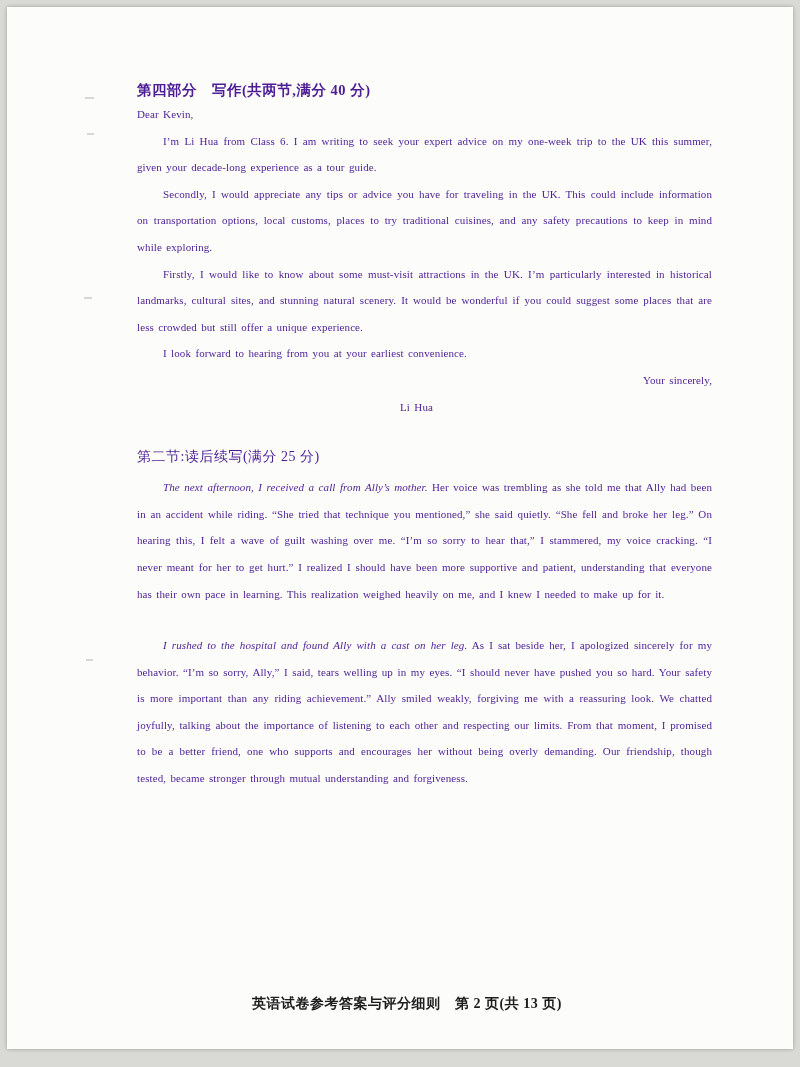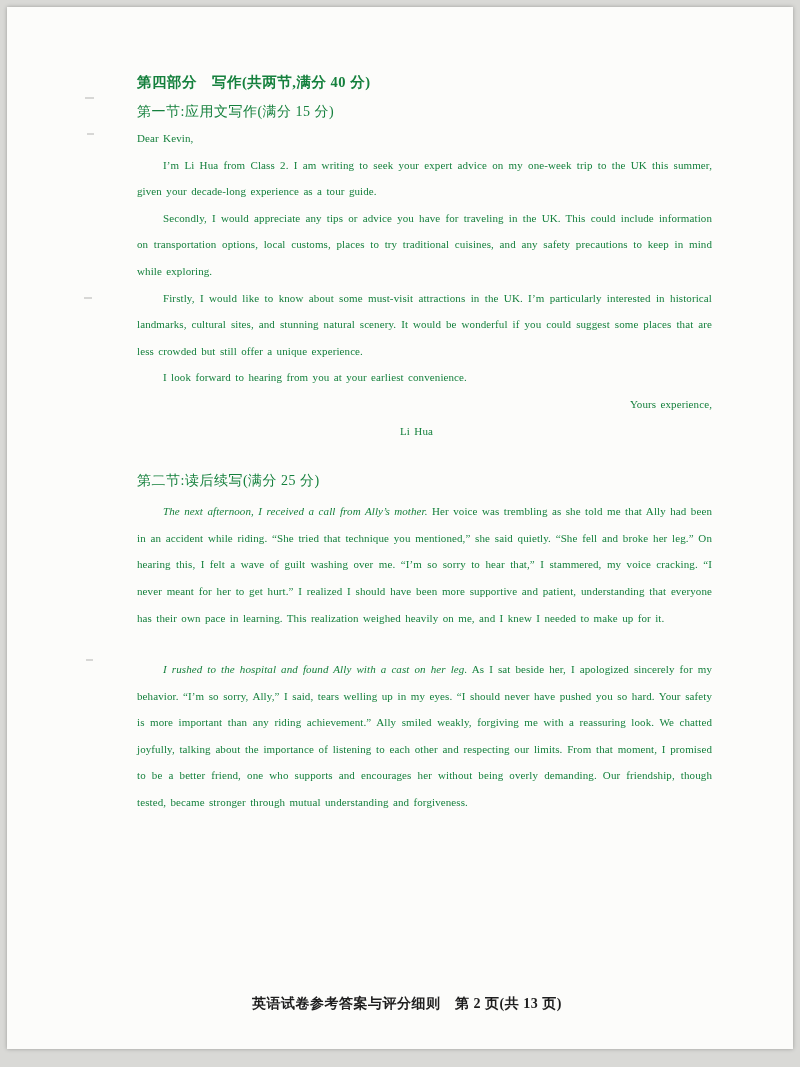--- a/index.html
+++ b/index.html
@@ -12,24 +12,24 @@
   }
   .page {
     position: absolute;
     left: 7px; top: 7px;
     width: 786px; height: 1042px;
     background: #fcfcfa;
     box-shadow: 0 0 4px rgba(0,0,0,0.28);
   }
   .content {
     position: absolute;
-    left: 130px; top: 4px;
+    left: 130px; top: 12px;
     width: 575px;
     padding-top: 60px;
-    color: #15803d;
+    color: #4c1d95;
   }
   .h-main {
     font-size: 14.5px;
     font-weight: 700;
     line-height: 22px;
     letter-spacing: 0.5px;
   }
   .h-sub {
     font-size: 14px;
     font-weight: 400;
@@ -85,30 +85,29 @@
 
   <span class="speck speck-1"></span>
   <span class="speck speck-2"></span>
   <span class="speck speck-3"></span>
   <span class="speck speck-4"></span>
 
   <div class="content">
 
     <div class="h-main">第四部分　写作(共两节,满分 40 分)</div>
 
-    <div class="h-sub">第一节:应用文写作(满分 15 分)</div>
 
     <p class="body-text salutation">Dear Kevin,</p>
 
-    <p class="body-text indent">I’m Li Hua from Class 2. I am writing to seek your expert advice on my one-week trip to the UK this summer, given your decade-long experience as a tour guide.</p>
+    <p class="body-text indent">I’m Li Hua from Class 6. I am writing to seek your expert advice on my one-week trip to the UK this summer, given your decade-long experience as a tour guide.</p>
     <p class="body-text indent">Secondly, I would appreciate any tips or advice you have for traveling in the UK. This could include information on transportation options, local customs, places to try traditional cuisines, and any safety precautions to keep in mind while exploring.</p>
     <p class="body-text indent">Firstly, I would like to know about some must-visit attractions in the UK. I’m particularly interested in historical landmarks, cultural sites, and stunning natural scenery. It would be wonderful if you could suggest some places that are less crowded but still offer a unique experience.</p>
     <p class="body-text indent">I look forward to hearing from you at your earliest convenience.</p>
 
-    <p class="body-text closing">Yours experience,</p>
+    <p class="body-text closing">Your sincerely,</p>
     <p class="body-text signature">Li Hua</p>
 
     <div class="h-sub2">第二节:读后续写(满分 25 分)</div>
 
     <p class="body-text indent cont-para"><span class="lead-italic">The next afternoon, I received a call from Ally’s mother.</span><span> Her voice was trembling as she told me that Ally had been in an accident while riding. “She tried that technique you mentioned,” she said quietly. “She fell and broke her leg.” On hearing this, I felt a wave of guilt washing over me. “I’m so sorry to hear that,” I stammered, my voice cracking. “I never meant for her to get hurt.” I realized I should have been more supportive and patient, understanding that everyone has their own pace in learning. This realization weighed heavily on me, and I knew I needed to make up for it.</span></p>
 
     <p class="body-text indent cont-para"><span class="lead-italic">I rushed to the hospital and found Ally with a cast on her leg.</span><span> As I sat beside her, I apologized sincerely for my behavior. “I’m so sorry, Ally,” I said, tears welling up in my eyes. “I should never have pushed you so hard. Your safety is more important than any riding achievement.” Ally smiled weakly, forgiving me with a reassuring look. We chatted joyfully, talking about the importance of listening to each other and respecting our limits. From that moment, I promised to be a better friend, one who supports and encourages her without being overly demanding. Our friendship, though tested, became stronger through mutual understanding and forgiveness.</span></p>
 
   </div>
 

